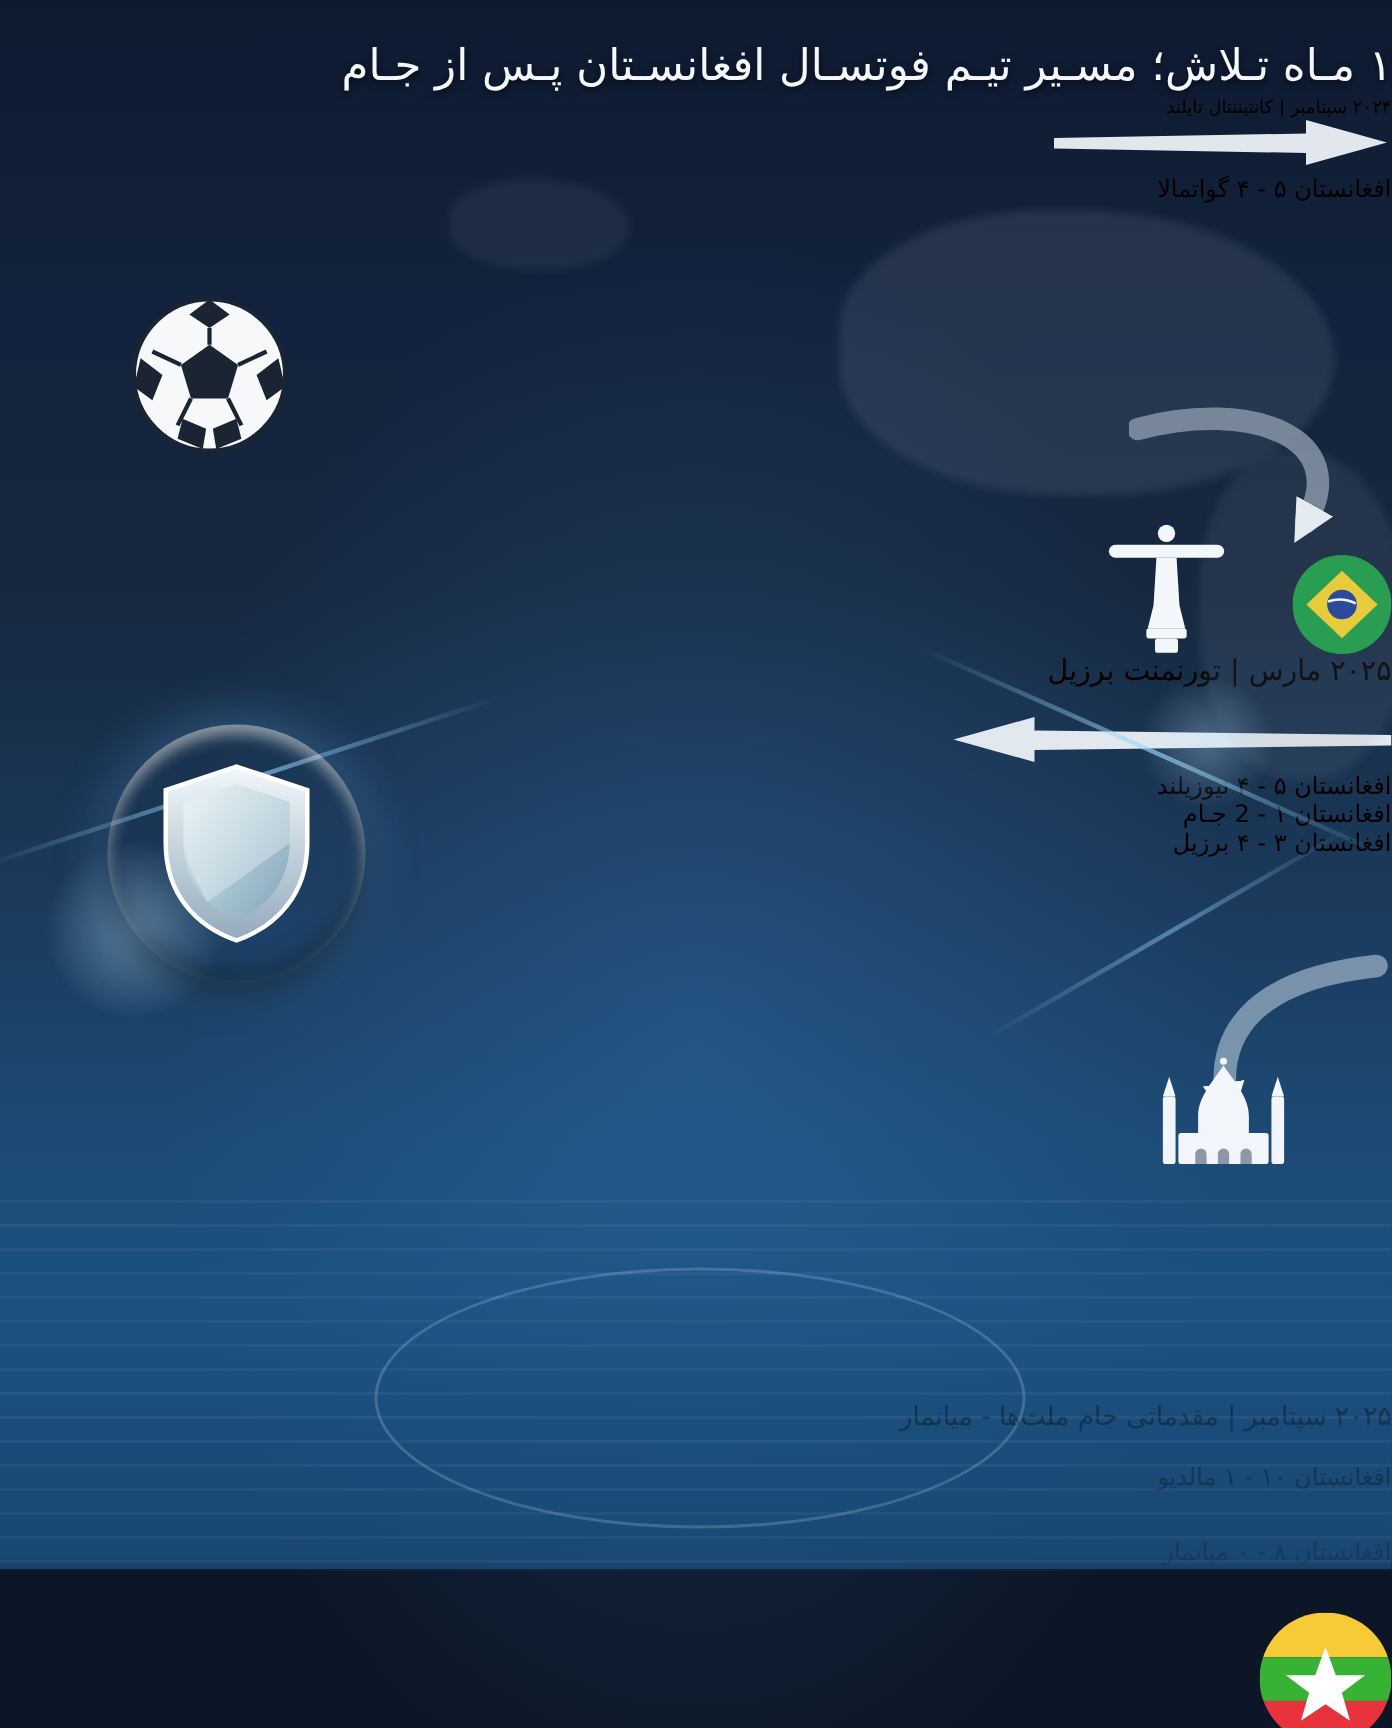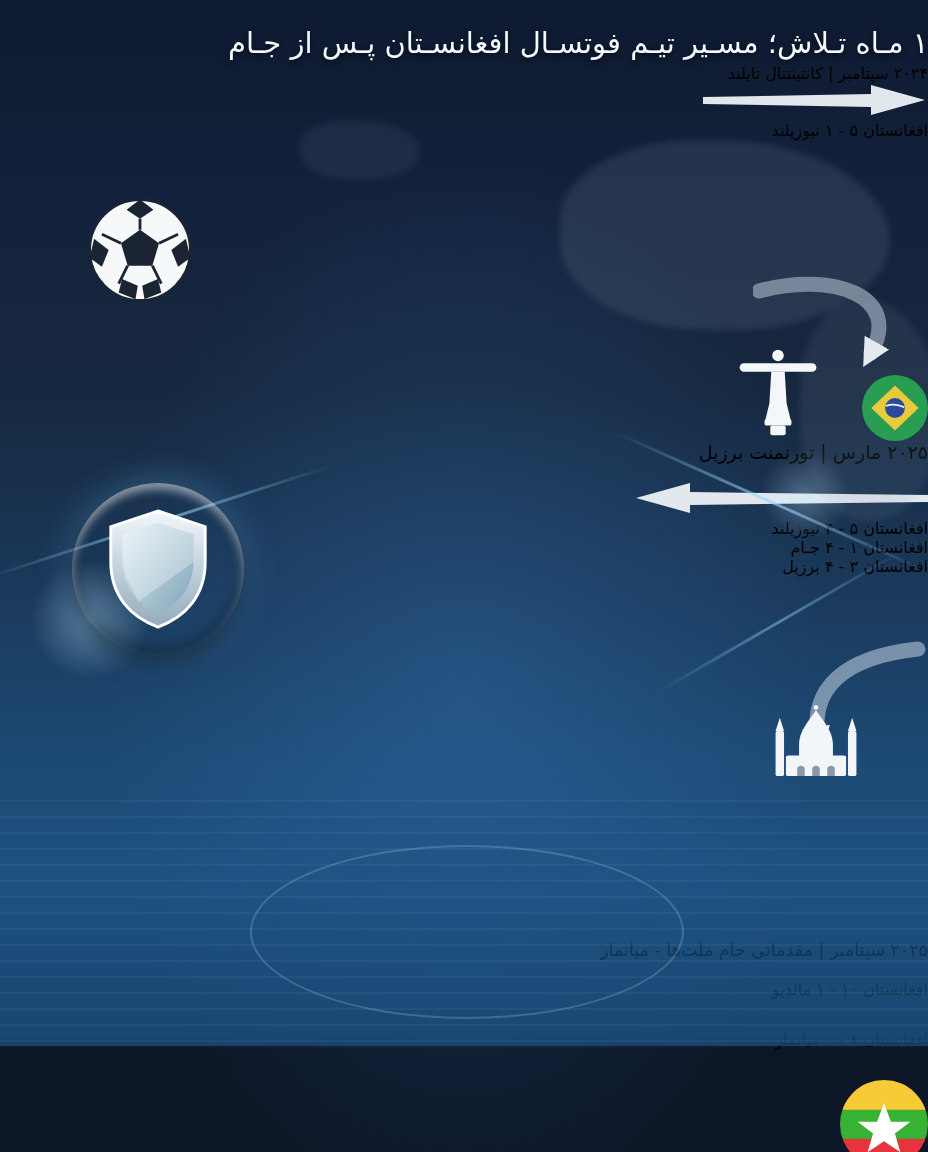--- a/index.html
+++ b/index.html
@@ -75,29 +75,29 @@
       <path d="M91 40 L95 57 L84 65 L78 50 Z" fill="#1a2433"></path>
       <path d="M9 40 L5 57 L16 65 L22 50 Z" fill="#1a2433"></path>
       <path d="M69 88 L54 94 L52 82 L66 76 Z" fill="#1a2433"></path>
       <path d="M31 88 L46 94 L48 82 L34 76 Z" fill="#1a2433"></path>
       <g stroke="#1a2433" stroke-width="2.5" fill="none">
         <path d="M50 22 L50 32 M33 44 L16 36 M67 44 L84 36 M39 64 L31 80 M61 64 L69 80"></path>
       </g>
     </svg>
   </div>
   <div class="flag flag-thailand" style="left:146px;top:243px;width:64px;height:64px;"></div>
-  <div class="hdr-plain" style="left:222px;top:196px;width:240px;font-size:16px;">۲۰۲۴ سپتامبر | کانتیننتال تایلند</div>
+  <div class="hdr-plain" style="left:222px;top:196px;width:240px;font-size:12px;">۲۰۲۴ سپتامبر | کانتیننتال تایلند</div>
   <svg class="absvg" style="left:230px;top:266px;" width="225" height="34" viewBox="0 0 225 34">
     <polygon points="0,14 168,11 168,2 222,17 168,32 168,24 0,21" fill="#edf2f7" opacity="0.95"></polygon>
   </svg>
   <div class="panel" style="left:455px;top:184px;width:290px;height:140px;">
     <div class="match">
       <span>افغانستان</span>
-      <span class="score">۵ - ۱</span>
-      <span>نیوزیلند</span>
+      <span class="score">۵ - ۴</span>
+      <span>گواتمالا</span>
     </div>
   </div>
   <svg class="absvg" style="left:728px;top:252px;" width="175" height="110" viewBox="0 0 175 110">
     <defs>
         <marker id="ah1" markerUnits="userSpaceOnUse" markerWidth="34" markerHeight="34" refX="12" refY="17" orient="auto">
           <path d="M0 3 L28 17 L0 31 Z" fill="#f3f7fa"></path>
         </marker>
       </defs>
     <path d="M6 30 C 80 10 150 35 118 92" stroke="rgba(215,228,240,.5)" stroke-width="15" fill="none" stroke-linecap="round" marker-end="url(#ah1)"></path>
   </svg>
@@ -125,21 +125,21 @@
     <polygon points="295,14 57,11 57,2 3,17 57,32 57,24 295,21" fill="#edf2f7" opacity="0.95"></polygon>
   </svg>
   <div class="panel" style="left:203px;top:344px;width:247px;height:120px;">
     <div class="match">
       <span>افغانستان</span>
       <span class="score">۵ - ۴</span>
       <span>نیوزیلند</span>
     </div>
     <div class="match">
       <span>افغانستان</span>
-      <span class="score">۱ - ۴</span>
+      <span class="score">۱ - 2</span>
       <span>جـام</span>
     </div>
     <div class="match">
       <span>افغانستان</span>
       <span class="score">۳ - ۴</span>
       <span>برزیل</span>
     </div>
   </div>
   <svg class="absvg" style="left:35px;top:383px;" width="140" height="115" viewBox="0 0 140 115">
     <defs>

